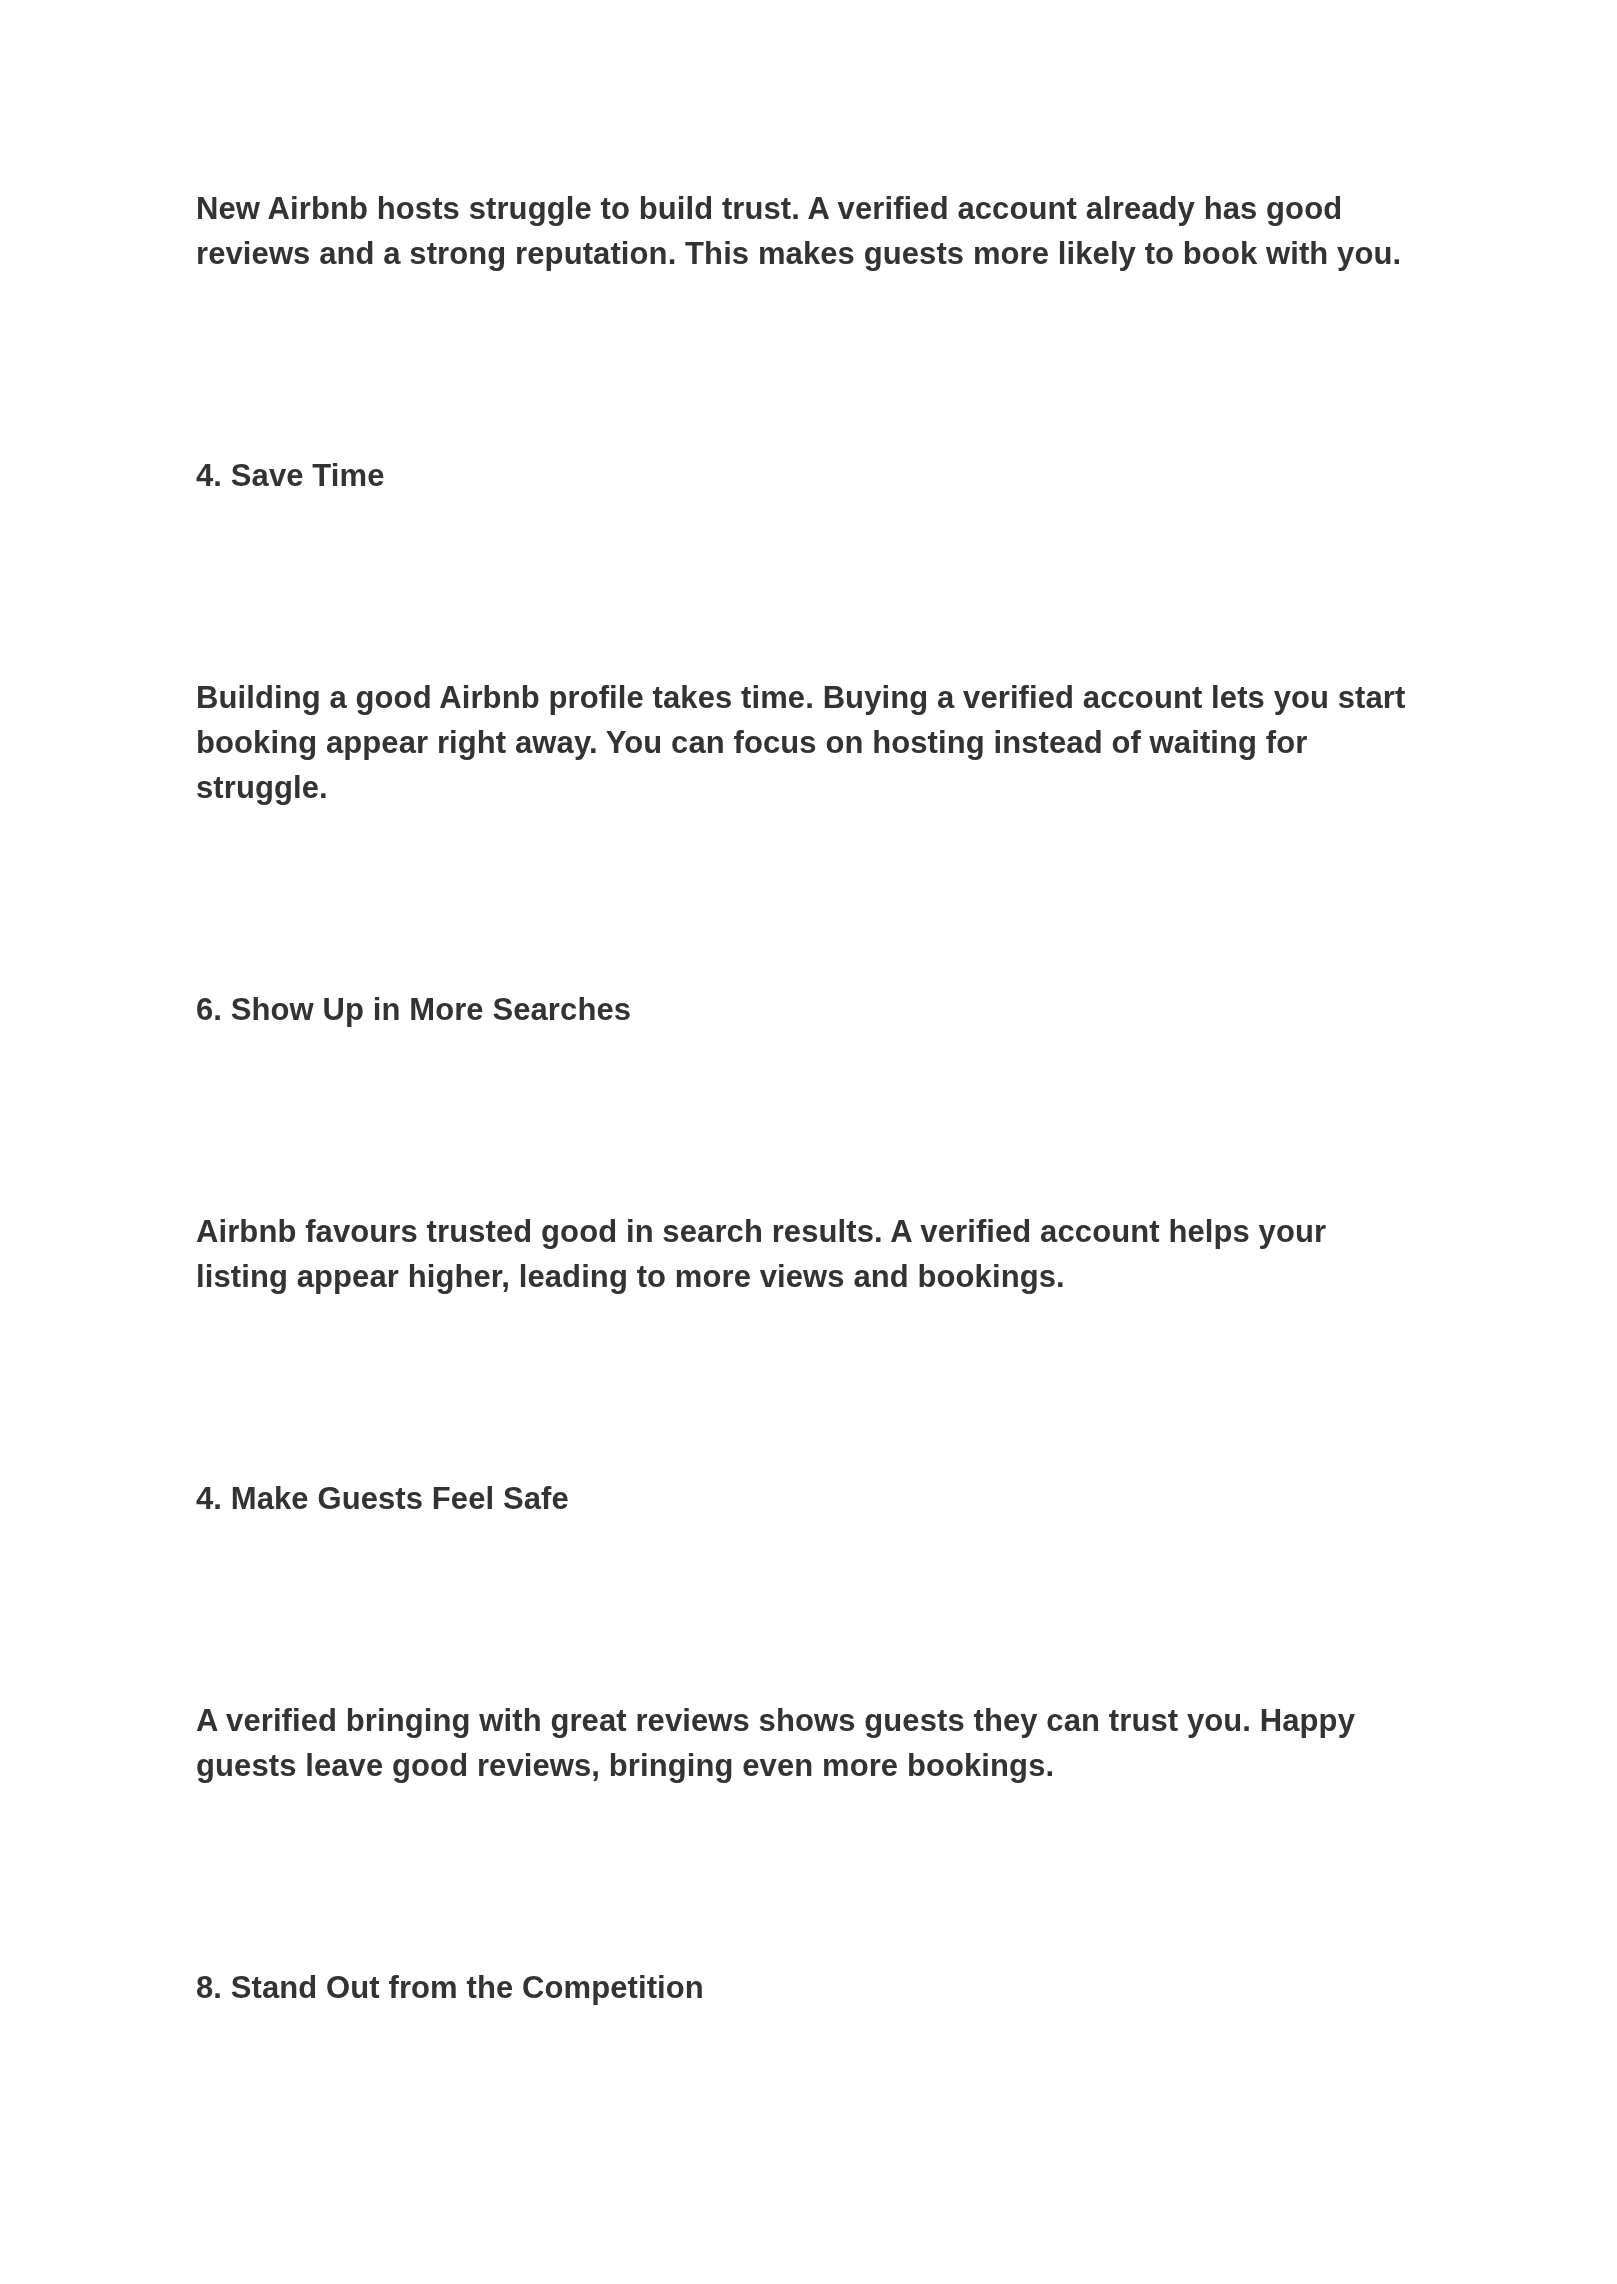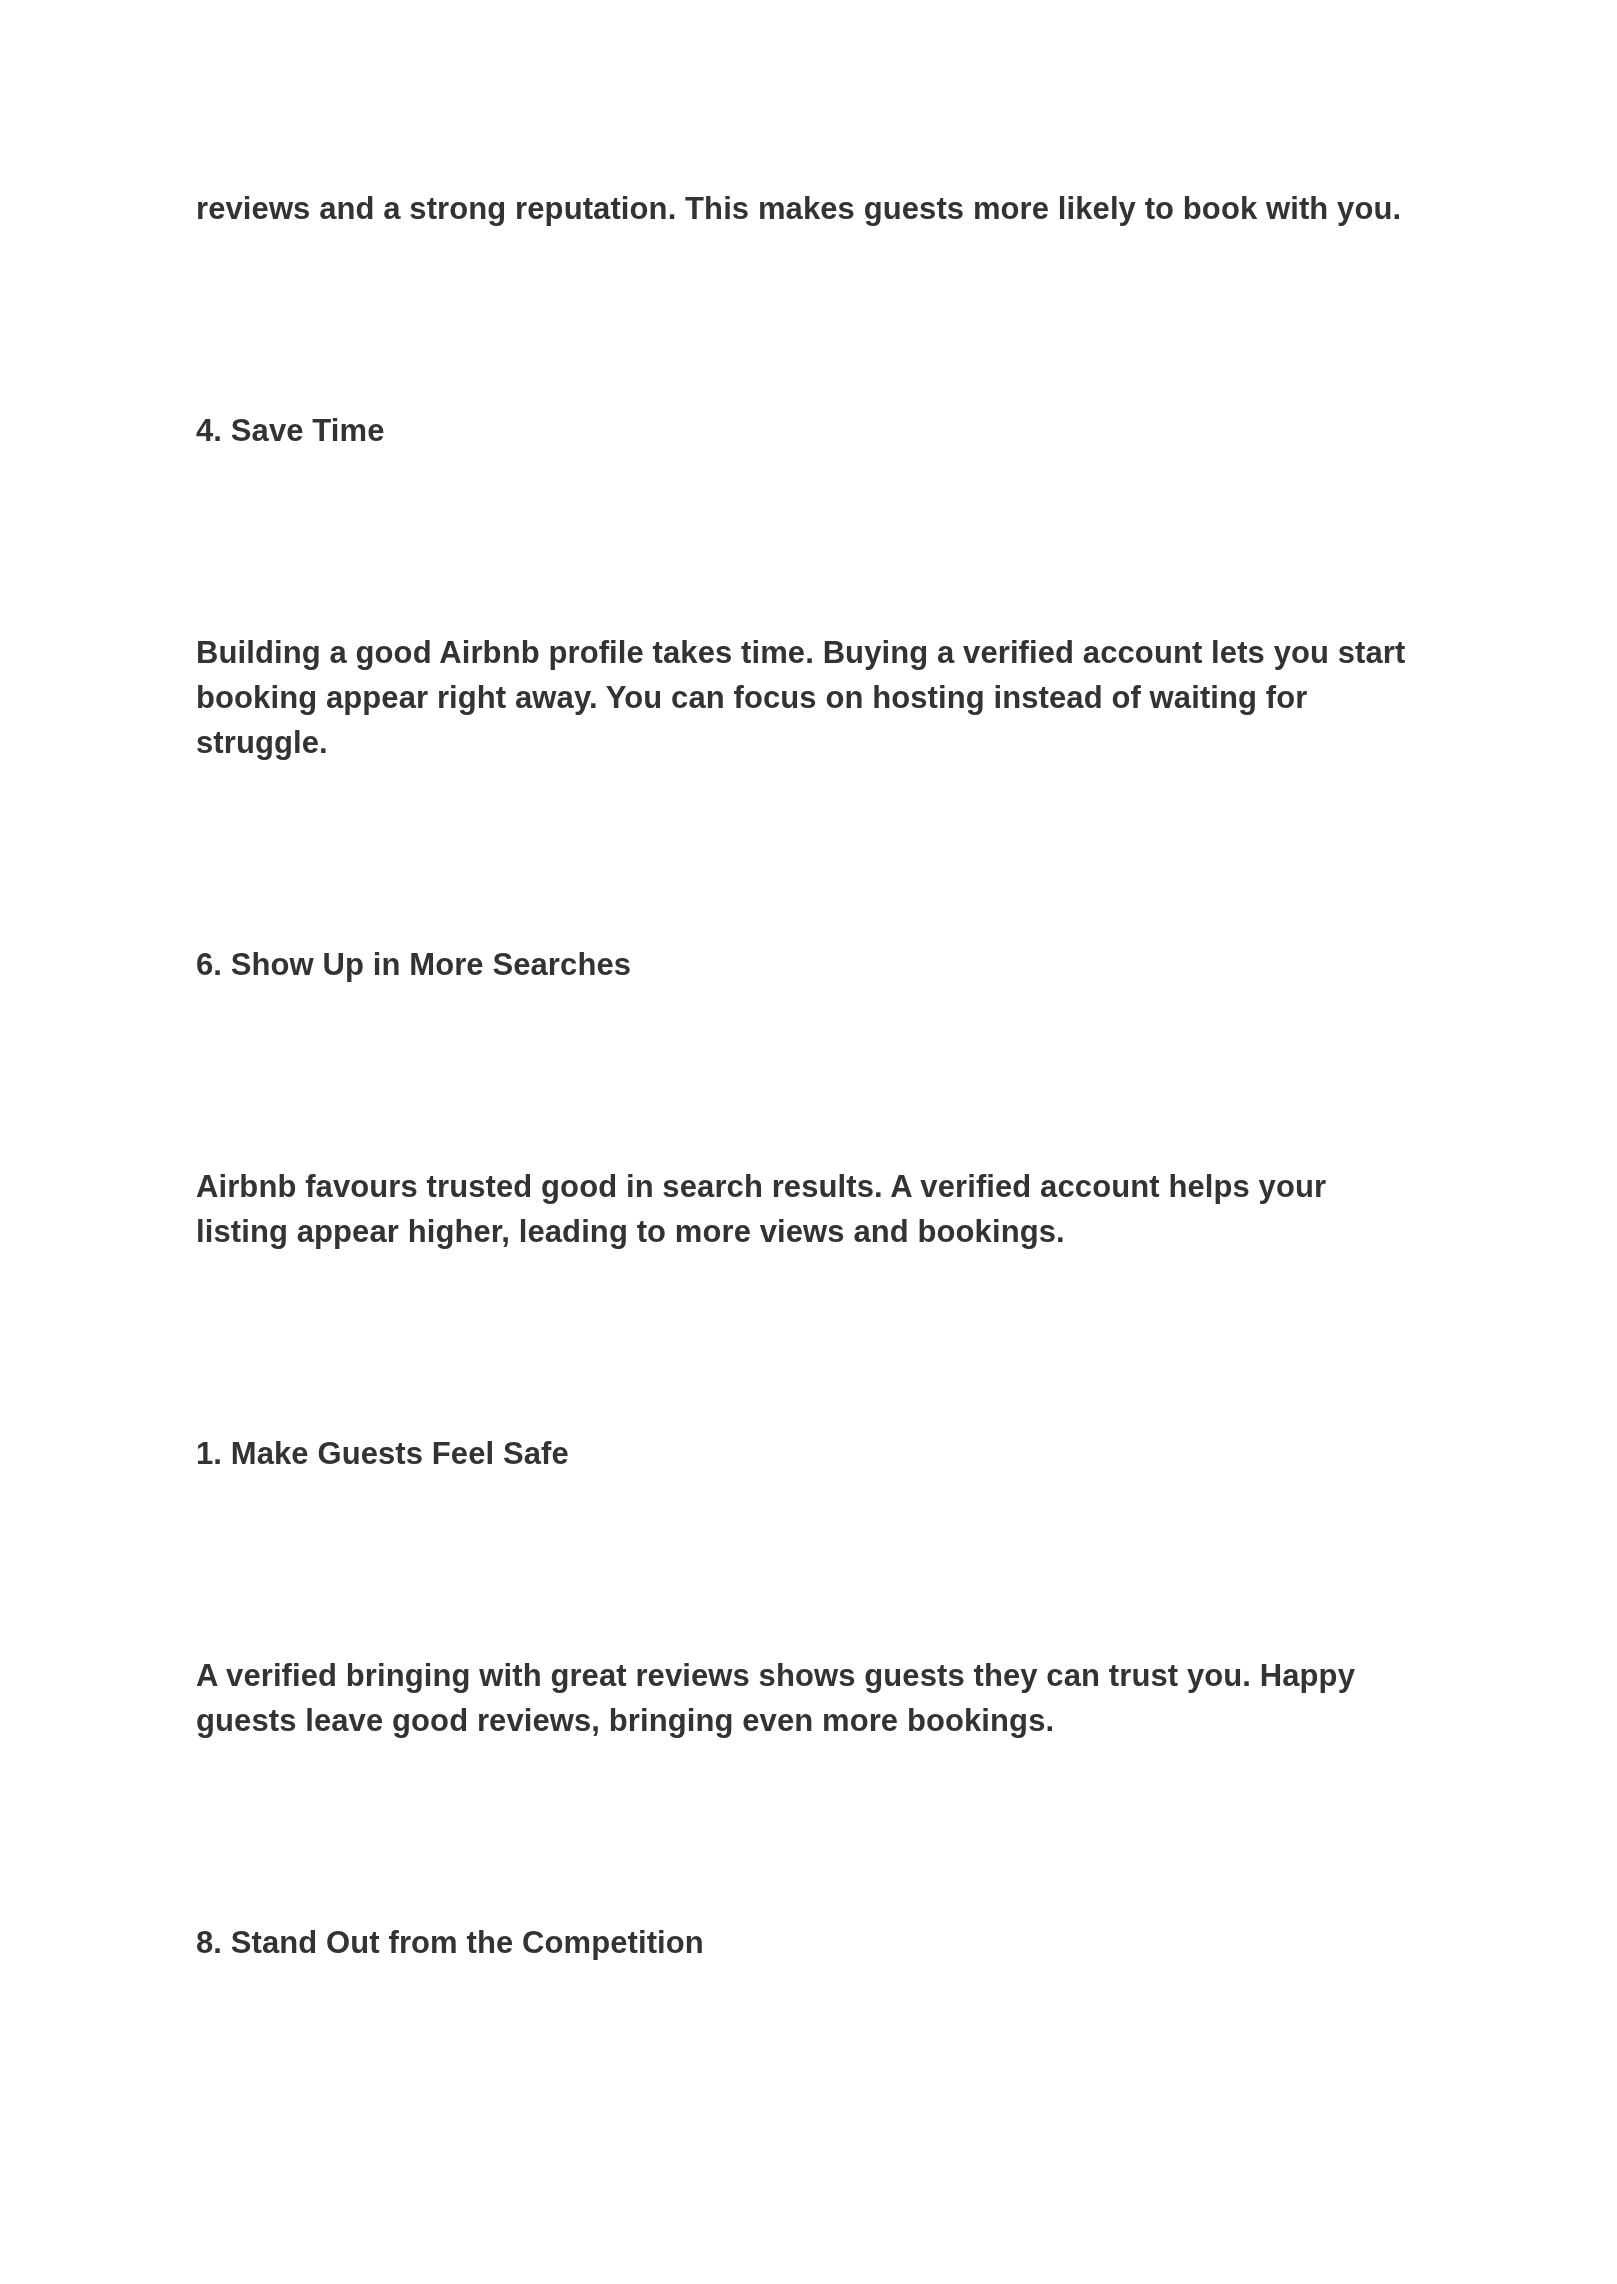--- a/index.html
+++ b/index.html
@@ -33,20 +33,21 @@
     white-space: nowrap;
   }
 </style>
 </head>
 <body>
 
 <div class="page">
   <div class="content">
 
     <div class="block">
+      <div class="line">New Airbnb hosts struggle to build trust. A verified account already has good</div>
       <div class="line">reviews and a strong reputation. This makes guests more likely to book with you.</div>
     </div>
 
     <div class="block">
       <div class="line">4. Save Time</div>
     </div>
 
     <div class="block">
       <div class="line">Building a good Airbnb profile takes time. Buying a verified account lets you start</div>
       <div class="line">booking appear right away. You can focus on hosting instead of waiting for</div>
@@ -56,21 +57,21 @@
     <div class="block">
       <div class="line">6. Show Up in More Searches</div>
     </div>
 
     <div class="block">
       <div class="line">Airbnb favours trusted good in search results. A verified account helps your</div>
       <div class="line">listing appear higher, leading to more views and bookings.</div>
     </div>
 
     <div class="block">
-      <div class="line">1. Make Guests Feel Safe</div>
+      <div class="line">4. Make Guests Feel Safe</div>
     </div>
 
     <div class="block">
       <div class="line">A verified bringing with great reviews shows guests they can trust you. Happy</div>
       <div class="line">guests leave good reviews, bringing even more bookings.</div>
     </div>
 
     <div class="block">
       <div class="line">8. Stand Out from the Competition</div>
     </div>

